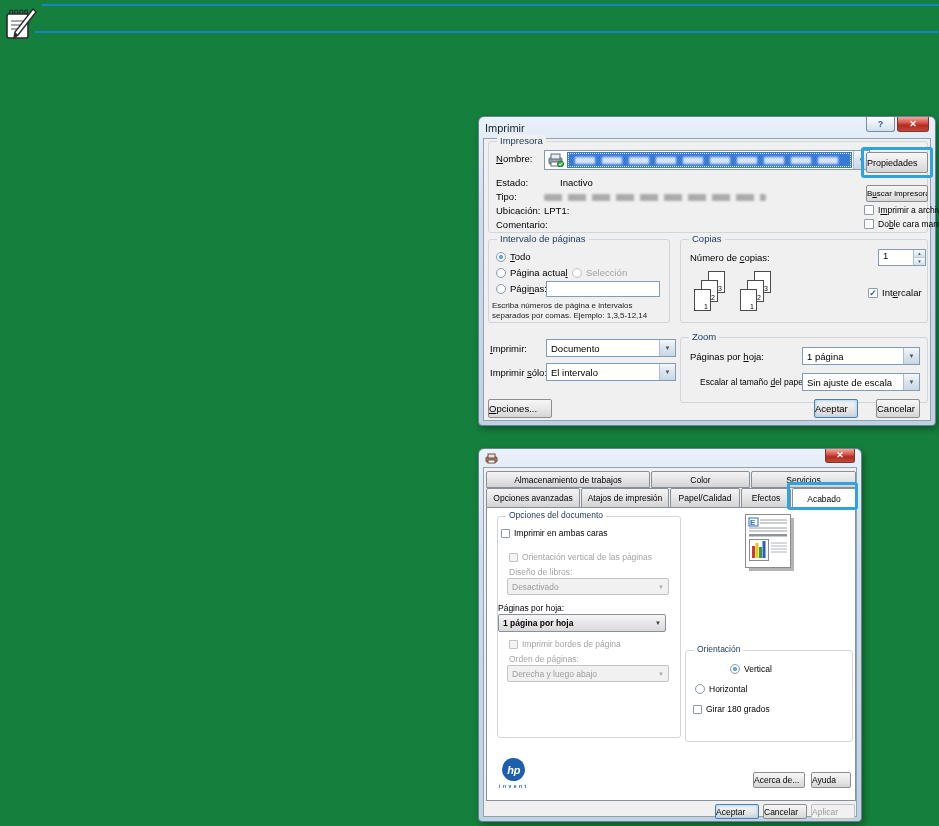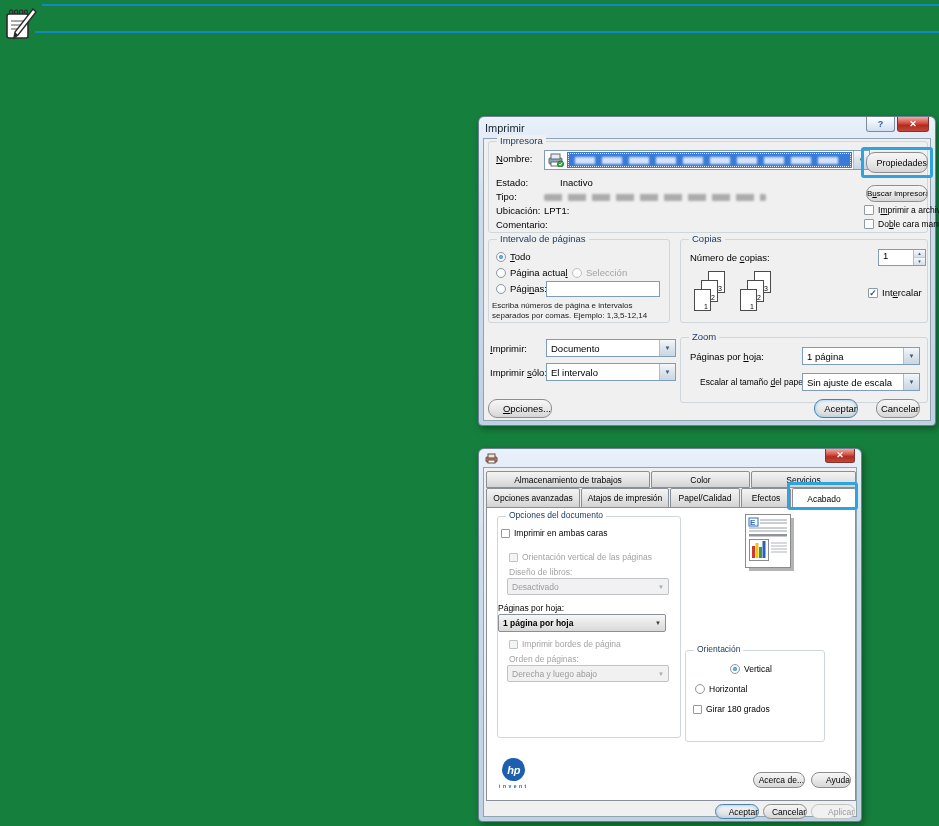--- a/index.html
+++ b/index.html
@@ -41,24 +41,24 @@
   .dlg2 .client { top:18px; }
 
   
   .grp { position:absolute; border:1px solid #cfd6dc; border-radius:3px; }
   .grp-label { position:absolute; top:-7px; left:8px; padding:0 3px; font-size:9.5px; color:#1f3c60; background:#f0f0f0; white-space:nowrap; }
   .on-white .grp-label, .grp-label.on-white { background:#fff; }
   .lbl { position:absolute; font-size:9.5px; white-space:nowrap; }
   .lbl.dis { color:#a3a3a3; }
   .val { position:absolute; font-size:9.5px; white-space:nowrap; }
   .btn {
-    position:absolute; border:1px solid #8d8d8d; border-radius:9px;
+    position:absolute; border:1px solid #8d8d8d; border-radius:2px;
     background:linear-gradient(#f6f6f6,#eaeaea 45%,#d6d6d6);
     font-size:9.5px; font-family:"Liberation Sans",sans-serif;
-    text-align:right; cursor:default; white-space:nowrap; overflow:hidden;
+    text-align:left; cursor:default; white-space:nowrap; overflow:hidden;
   }
   .btn.default { border-color:#4d80a8; box-shadow:inset 0 0 3px 1px #a9d4ef; }
   .btn.dis { color:#9b9b9b; background:#f1f1f1; border-color:#c2c2c2; box-shadow:none; }
   .hl { position:absolute; border:3px solid #2ea3dd; border-radius:3px; }
 
   .combo1 { position:absolute; background:#fff; border:1px solid #7f9db9; display:flex; align-items:center; }
   .combo1 .ctext { flex:1; font-size:9.5px; padding-left:4px; white-space:nowrap; overflow:hidden; }
   .combo1 .carrow {
     width:16px; align-self:stretch; border-left:1px solid #aebdcb;
     background:linear-gradient(#f5f8fb,#dde6ee 45%,#c9d6e2);
@@ -367,21 +367,21 @@
             <rect x="17.5" y="27" width="3" height="17" fill="#2a5fbf"></rect>
           </g>
           <g stroke="#b0b5ba" stroke-width="1">
             <line x1="26" y1="29" x2="42" y2="29"></line>
               <line x1="26" y1="32" x2="42" y2="32"></line>
             <line x1="26" y1="35" x2="42" y2="35"></line>
               <line x1="26" y1="38" x2="42" y2="38"></line>
           </g>
         </svg>
 
-        <div class="grp" style="left:198px; top:142px; width:140px; height:92px;">
+        <div class="grp" style="left:198px; top:142px; width:168px; height:92px;">
           <span class="grp-label" style="font-size:8.5px;">Orientación</span>
         </div>
         <span class="rb sel" style="left:208px; top:156px; font-size:8.5px;padding-left:35px;">
           <span class="rb-circle"></span>
           <span>Vertical</span>
         </span>
         <span class="rb" style="left:208px; top:176px; font-size:8.5px;">
           <span class="rb-circle"></span>
           <span>Horizontal</span>
         </span>

